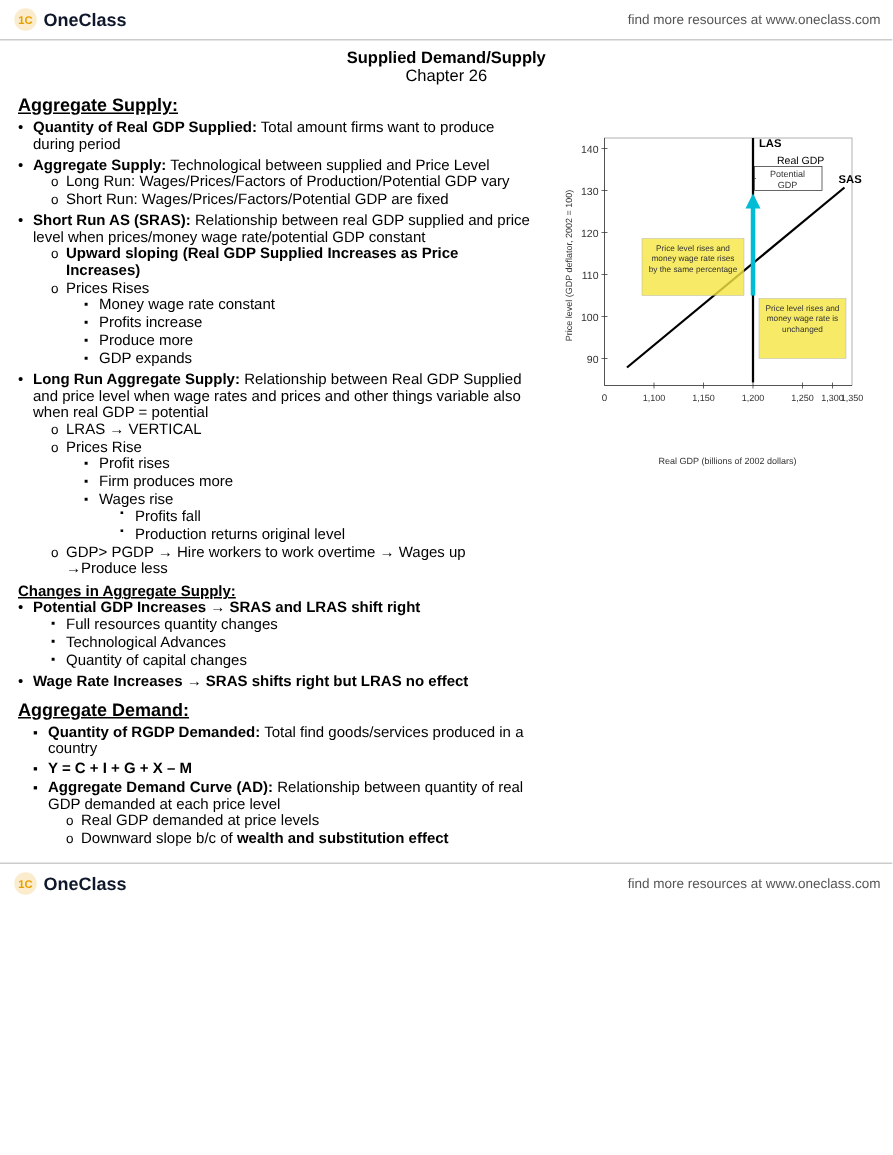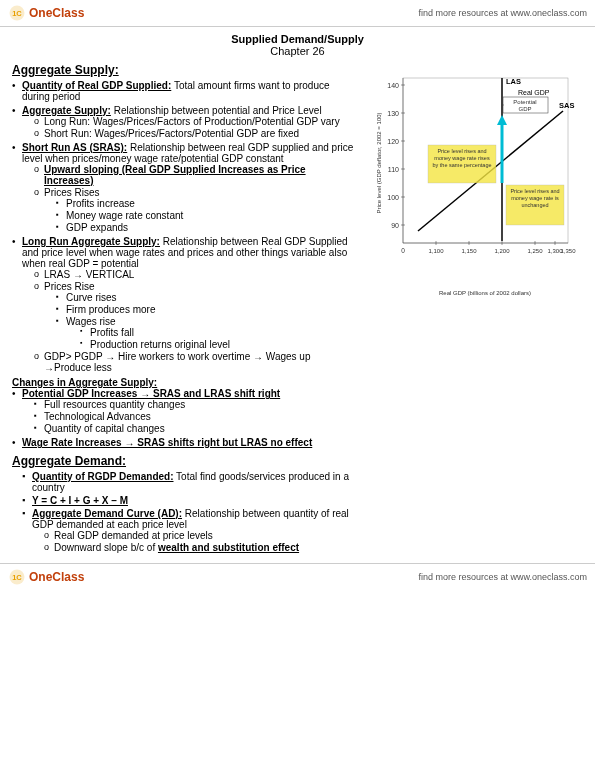--- a/index.html
+++ b/index.html
@@ -24,21 +24,21 @@
       align-items: center;
       gap: 3px;
     }
     .logo-icon {
       width: 18px;
       height: 18px;
     }
     .logo-text {
       font-size: 12px;
       font-weight: bold;
-      color: #c2410c;
+      color: #0f172a;
     }
     .header-right {
       font-size: 9px;
       color: #555;
     }
     .page-title {
       text-align: center;
       padding: 6px 0 2px 0;
       font-size: 11px;
     }
@@ -116,27 +116,27 @@
       position: relative;
       padding-left: 10px;
       margin-bottom: 1px;
     }
     .sub-sub-sub-list > li::before {
       content: "▪";
       position: absolute;
       left: 0;
       font-size: 7px;
     }
-    b { font-weight: bold; text-decoration: underline; }
+    b { font-weight: bold; }
     .bold-underline { font-weight: bold; text-decoration: underline; }
     .chart-container {
       width: 205px;
       height: 220px;
       position: relative;
-      margin-top: 10px;
+      margin-top: 24px;
     }
     .footer-bar {
       display: flex;
       justify-content: space-between;
       align-items: center;
       padding: 4px 8px;
       border-top: 1px solid #ccc;
       margin-top: 4px;
     }
     .agg-demand-section {
@@ -182,50 +182,51 @@
   <div class="left-col">
 
     <div class="section-heading">Aggregate Supply:</div>
     <ul class="main-list">
       <li>
         <b>Quantity of Real GDP Supplied:</b>
         <span> Total amount firms want to produce during period</span>
       </li>
       <li>
         <b>Aggregate Supply:</b>
-        <span> Relationship between potential and Price Level</span>
+        <span> Technological between supplied and Price Level</span>
         <ul class="sub-list">
           <li>Long Run: Wages/Prices/Factors of Production/Potential GDP vary</li>
           <li>Short Run: Wages/Prices/Factors/Potential GDP are fixed</li>
         </ul>
       </li>
       <li>
         <b>Short Run AS (SRAS):</b>
         <span> Relationship between real GDP supplied and price level when prices/money wage rate/potential GDP constant</span>
         <ul class="sub-list">
           <li><b>Upward sloping (Real GDP Supplied Increases as Price Increases)</b></li>
           <li>
             Prices Rises
             <ul class="sub-sub-list">
+              <li>Money wage rate constant</li>
               <li>Profits increase</li>
-              <li>Money wage rate constant</li>
+              <li>Produce more</li>
               <li>GDP expands</li>
             </ul>
           </li>
         </ul>
       </li>
       <li>
         <b>Long Run Aggregate Supply:</b>
         <span> Relationship between Real GDP Supplied and price level when wage rates and prices and other things variable also when real GDP = potential</span>
         <ul class="sub-list">
           <li>LRAS → VERTICAL</li>
           <li>
             Prices Rise
             <ul class="sub-sub-list">
-              <li>Curve rises</li>
+              <li>Profit rises</li>
               <li>Firm produces more</li>
               <li>
                 Wages rise
                 <ul class="sub-sub-sub-list">
                   <li>Profits fall</li>
                   <li>Production returns original level</li>
                 </ul>
               </li>
             </ul>
           </li>

